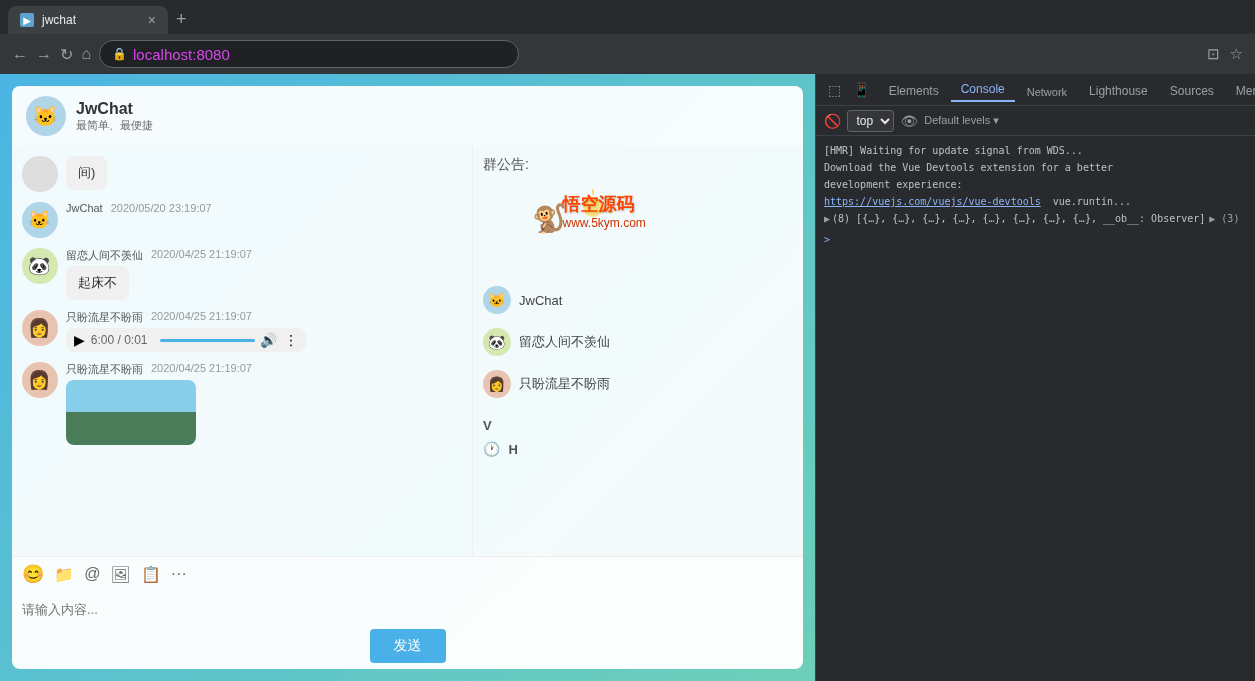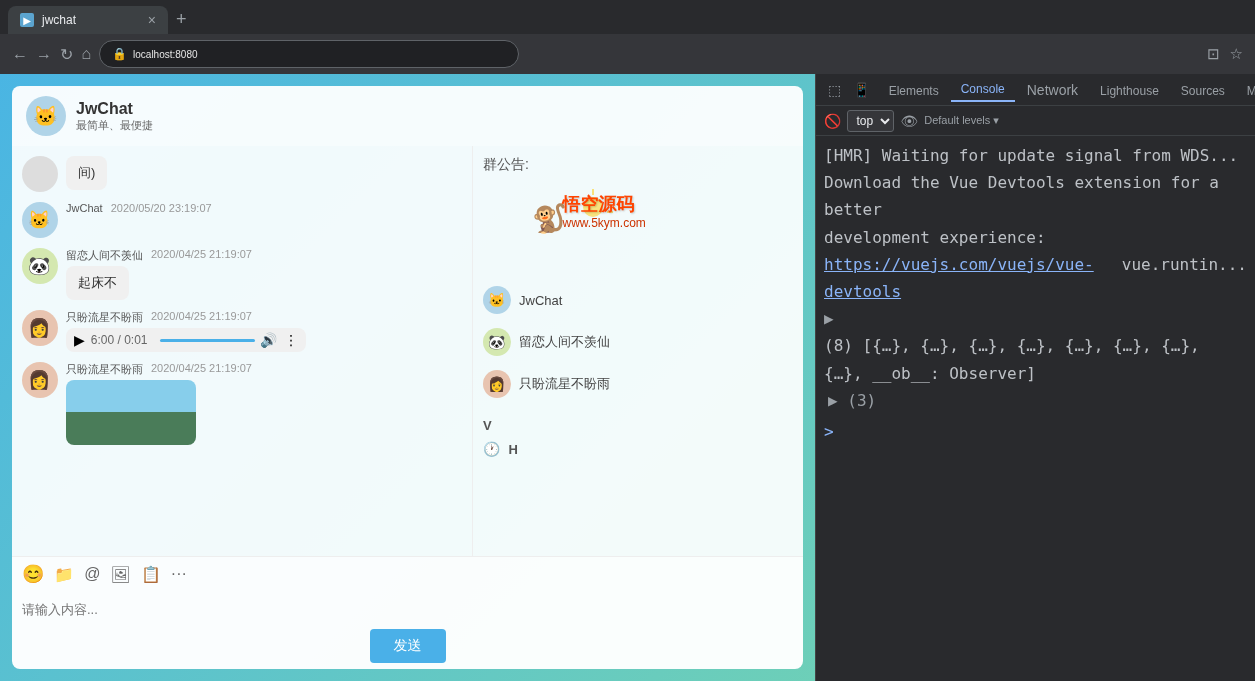--- a/index.html
+++ b/index.html
@@ -17,21 +17,21 @@
   <span style="color:#9aa0a6;font-size:18px;margin-left:4px;cursor:pointer;padding-bottom:4px;">+</span>
 </div>
 
 <div style="background:#35363a; height:40px; display:flex; align-items:center; padding:0 12px; gap:8px;">
   <button style="color:#9aa0a6;font-size:16px;cursor:pointer;background:none;border:none;">←</button>
   <button style="color:#9aa0a6;font-size:16px;cursor:pointer;background:none;border:none;">→</button>
   <button style="color:#9aa0a6;font-size:16px;cursor:pointer;background:none;border:none;">↻</button>
   <button style="color:#9aa0a6;font-size:16px;cursor:pointer;background:none;border:none;">⌂</button>
   <div style="background:#202124;border:1px solid #5f6368;border-radius:20px;flex:1;height:28px;display:flex;align-items:center;padding:0 12px;max-width:420px;">
     <span style="color:#9aa0a6;font-size:12px;margin-right:6px;">🔒</span>
-    <span style="color:#e5e5e5;font-size:10px;">localhost:8080</span>
+    <span style="color:#d946ef;font-size:15px;">localhost:8080</span>
   </div>
   <div style="margin-left:auto;display:flex;gap:10px;align-items:center;">
     <span style="color:#9aa0a6;font-size:15px;cursor:pointer;">⊡</span>
     <span style="color:#9aa0a6;font-size:15px;cursor:pointer;">☆</span>
   </div>
 </div>
 
 <div style="display:flex;width:100%;height:607px;">
 
   <div style="flex:1;background:linear-gradient(135deg,#4ab5e3 0%,#6dcfb8 100%);display:flex;flex-direction:column;padding:12px;min-width:0;">
@@ -174,37 +174,37 @@
 
   <div style="width:440px;background:#292a2d;display:flex;flex-direction:column;border-left:1px solid #444;">
 
     <div style="display:flex;align-items:center;padding:2px 8px;gap:4px;border-bottom:1px solid #3c4043;height:32px;">
       <span style="color:#9aa0a6;font-size:14px;cursor:pointer;padding:2px 4px;">⬚</span>
       <span style="color:#9aa0a6;font-size:14px;cursor:pointer;padding:2px 4px;">📱</span>
 
       <div style="display:flex;gap:2px;align-items:flex-end;flex:1;">
         <div style="padding:4px 10px;font-size:12px;color:#9aa0a6;cursor:pointer;">Elements</div>
         <div style="padding:4px 10px;font-size:12px;color:#8ab4f8;cursor:pointer;border-bottom:2px solid #8ab4f8;">Console</div>
-        <div style="padding:4px 10px;font-size:14px;color:#9aa0a6;cursor:pointer;">Network</div>
+        <div style="padding:4px 10px;font-size:11px;color:#9aa0a6;cursor:pointer;">Network</div>
         <div style="padding:4px 10px;font-size:12px;color:#9aa0a6;cursor:pointer;">Lighthouse</div>
         <div style="padding:4px 10px;font-size:12px;color:#9aa0a6;cursor:pointer;">Sources</div>
         <div style="padding:4px 10px;font-size:12px;color:#9aa0a6;cursor:pointer;">Memory</div>
       </div>
     </div>
 
     <div style="display:flex;align-items:center;padding:4px 8px;gap:6px;border-bottom:1px solid #3c4043;height:30px;">
       <span style="color:#9aa0a6;font-size:14px;cursor:pointer;">🚫</span>
       <select style="background:#35363a;border:1px solid #5f6368;border-radius:3px;color:#e8eaed;font-size:12px;padding:1px 4px;height:22px;">
         <option>top</option>
       </select>
       <span style="color:#9aa0a6;font-size:14px;cursor:pointer;">👁</span>
       <span style="color:#9aa0a6;font-size:11px;cursor:pointer;white-space:nowrap;">Default levels ▾</span>
     </div>
 
-    <div style="flex:1;overflow-y:auto;padding:6px 8px;font-family:monospace;font-size:16px;color:#e8eaed;line-height:1.7;">
+    <div style="flex:1;overflow-y:auto;padding:6px 8px;font-family:monospace;font-size:10px;color:#e8eaed;line-height:1.7;">
       <div style="color:#bdc1c6;">[HMR] Waiting for update signal from WDS...</div>
       <div style="color:#bdc1c6;">Download the Vue Devtools extension for a better</div>
       <div style="color:#bdc1c6;">development experience:</div>
       <div style="color:#bdc1c6;display:flex;gap:4px;">
         <a style="color:#8ab4f8;text-decoration:underline;cursor:pointer;">https://vuejs.com/vuejs/vue-devtools</a>
         <span style="color:#bdc1c6;margin-left:8px;">vue.runtin...</span>
       </div>
       <div style="color:#bdc1c6;display:flex;align-items:center;flex-wrap:wrap;">
         <span style="color:#9aa0a6;cursor:pointer;margin-right:2px;">▶</span>
         <span>(8) [{…}, {…}, {…}, {…}, {…}, {…}, {…}, {…}, __ob__: Observer]</span>

